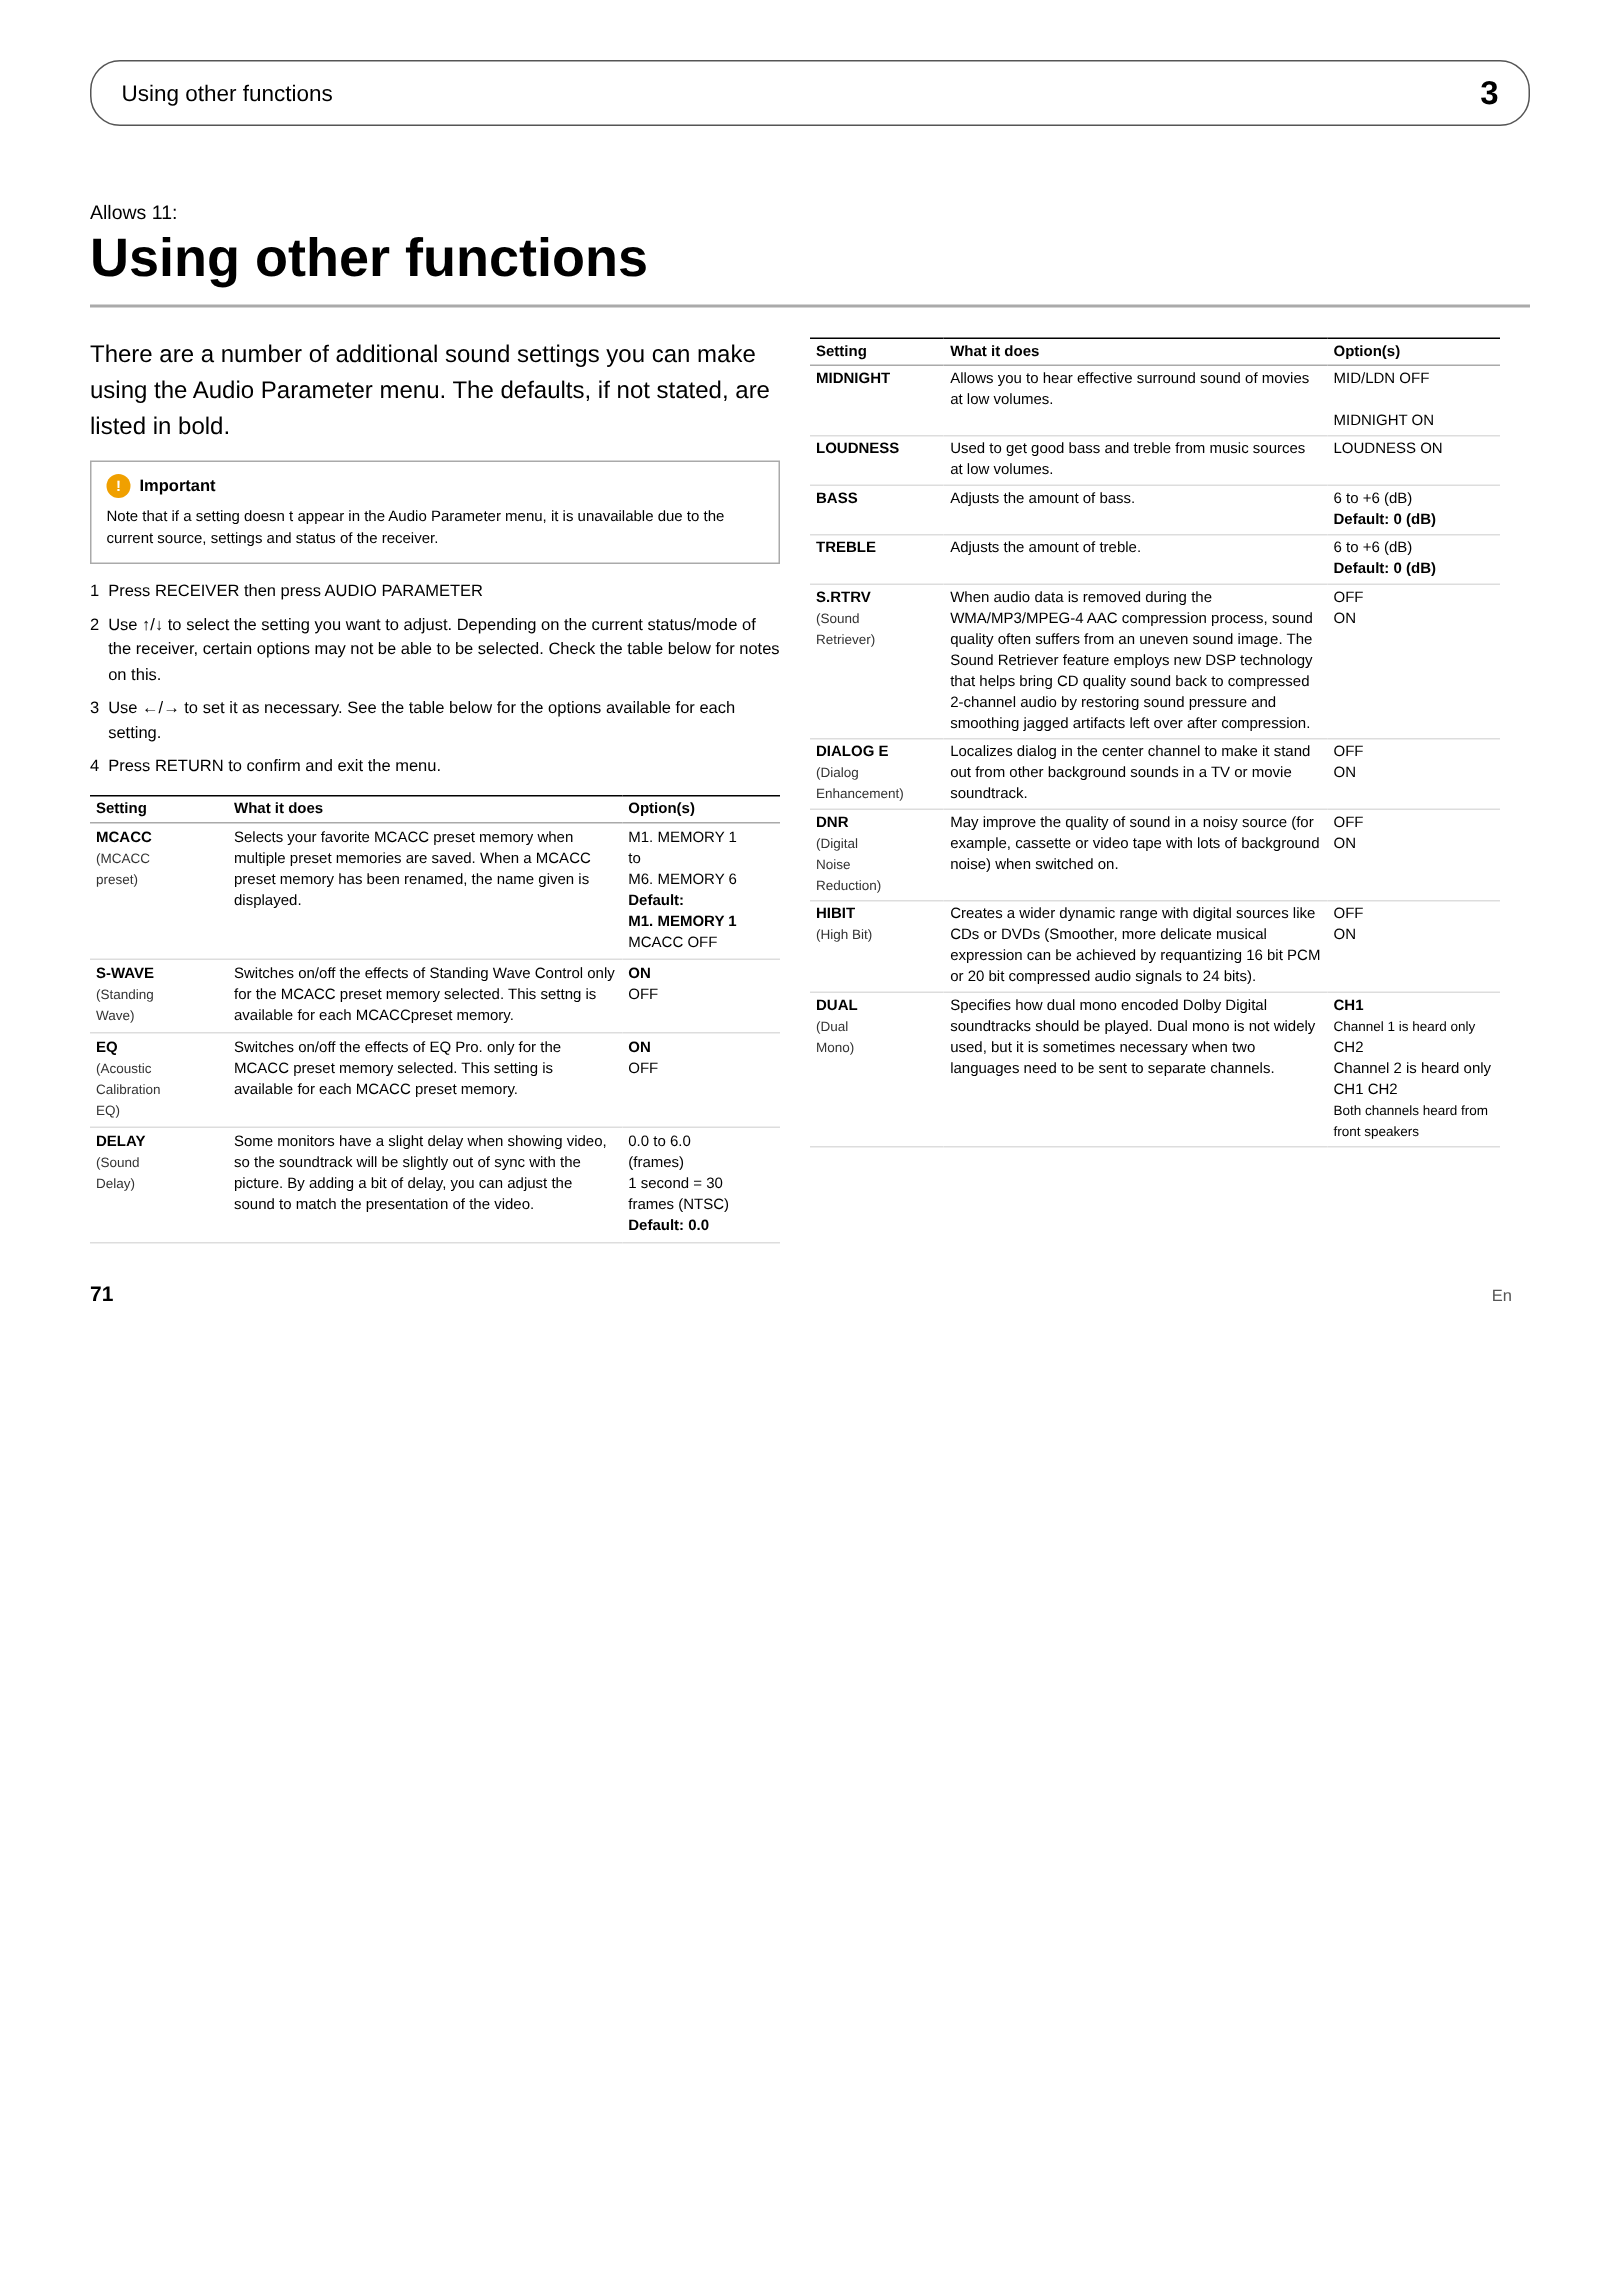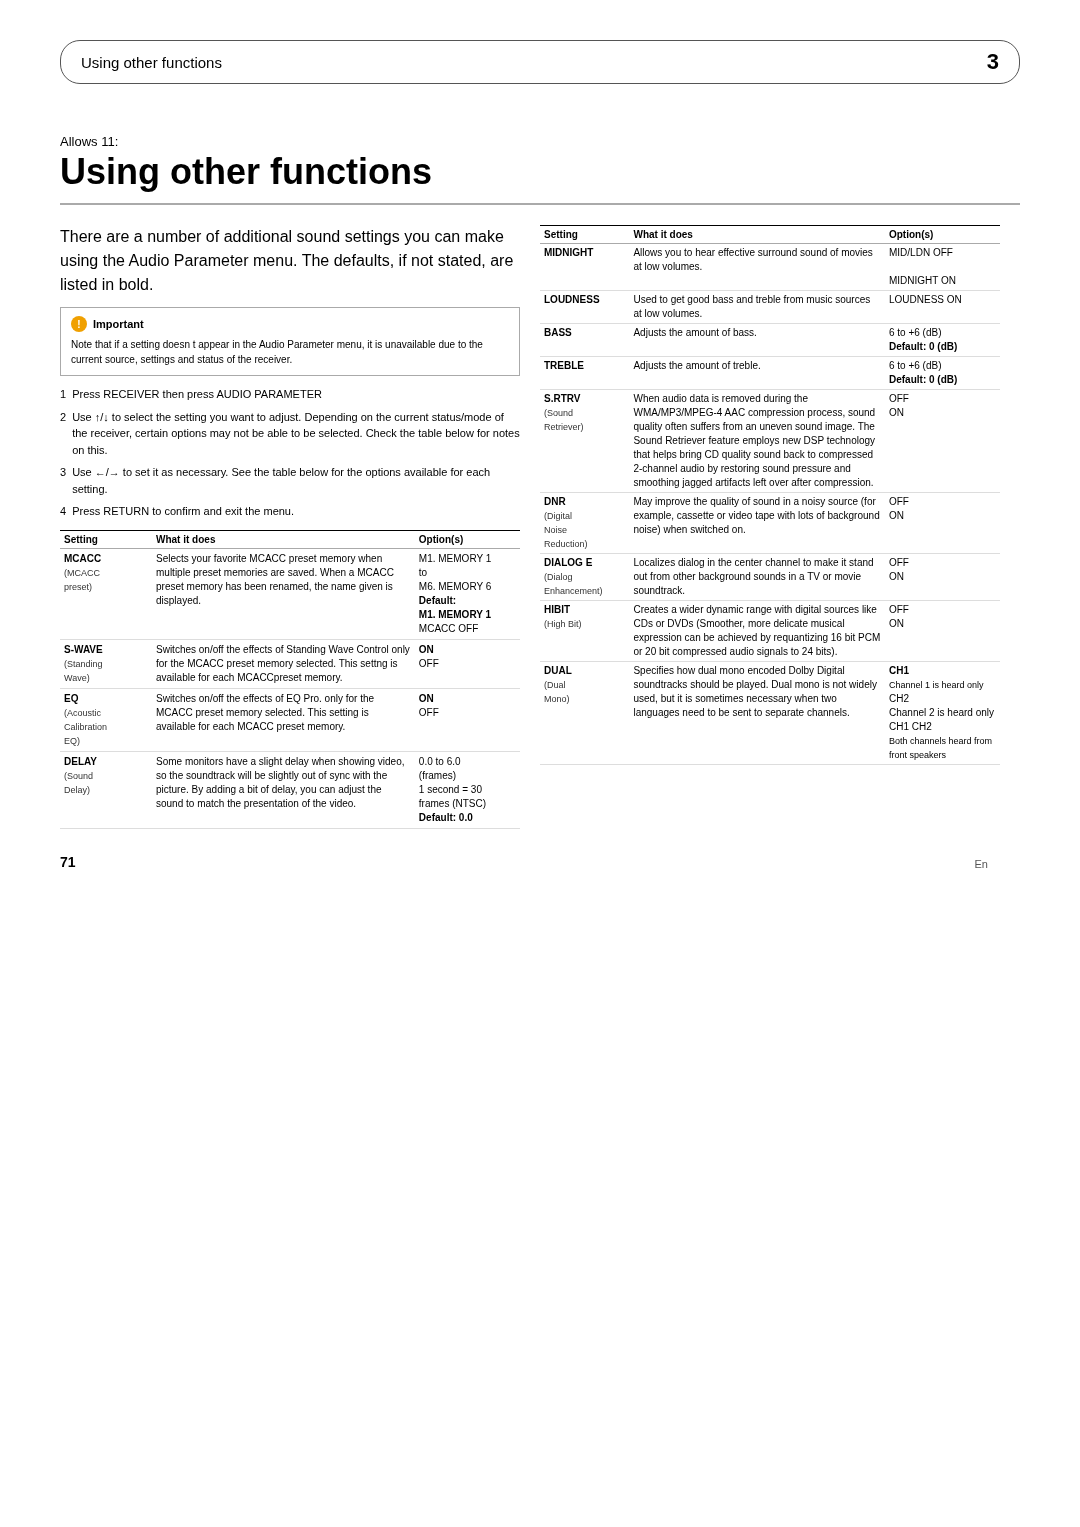--- a/index.html
+++ b/index.html
@@ -213,21 +213,21 @@
       font-size: 10px;
       line-height: 1.4;
       border-bottom: 0.5px solid #ddd;
     }
 
     
     .page-footer {
       display: flex;
       justify-content: space-between;
       align-items: flex-end;
-      margin: 20px 92px 20px 60px;
+      margin: 20px 72px 20px 60px;
       padding-top: 5px;
     }
 
     .footer-page-num {
       font-size: 14px;
       font-weight: bold;
     }
 
     .footer-lang {
       font-size: 11px;
@@ -398,35 +398,35 @@
               <span class="sub-text">(Sound<br>Retriever)</span>
             </td>
             <td>When audio data is removed during the WMA/MP3/MPEG-4 AAC compression process, sound quality often suffers from an uneven sound image. The Sound Retriever feature employs new DSP technology that helps bring CD quality sound back to compressed 2-channel audio by restoring sound pressure and smoothing jagged artifacts left over after compression.</td>
             <td>
               OFF<br>ON
             </td>
           </tr>
 
           <tr>
             <td>
+              <span class="col-setting-bold">DIALOG E</span><br>
+              <span class="sub-text">(Dialog<br>Enhancement)</span>
+            </td>
+            <td>Localizes dialog in the center channel to make it stand out from other background sounds in a TV or movie soundtrack.</td>
+            <td>
+              OFF<br>ON
+            </td>
+          </tr>
+
+          <tr>
+            <td>
               <span class="col-setting-bold">DNR</span><br>
               <span class="sub-text">(Digital<br>Noise<br>Reduction)</span>
             </td>
             <td>May improve the quality of sound in a noisy source (for example, cassette or video tape with lots of background noise) when switched on.</td>
-            <td>
-              OFF<br>ON
-            </td>
-          </tr>
-
-          <tr>
-            <td>
-              <span class="col-setting-bold">DIALOG E</span><br>
-              <span class="sub-text">(Dialog<br>Enhancement)</span>
-            </td>
-            <td>Localizes dialog in the center channel to make it stand out from other background sounds in a TV or movie soundtrack.</td>
             <td>
               OFF<br>ON
             </td>
           </tr>
 
           <tr>
             <td>
               <span class="col-setting-bold">HIBIT</span><br>
               <span class="sub-text">(High Bit)</span>
             </td>

